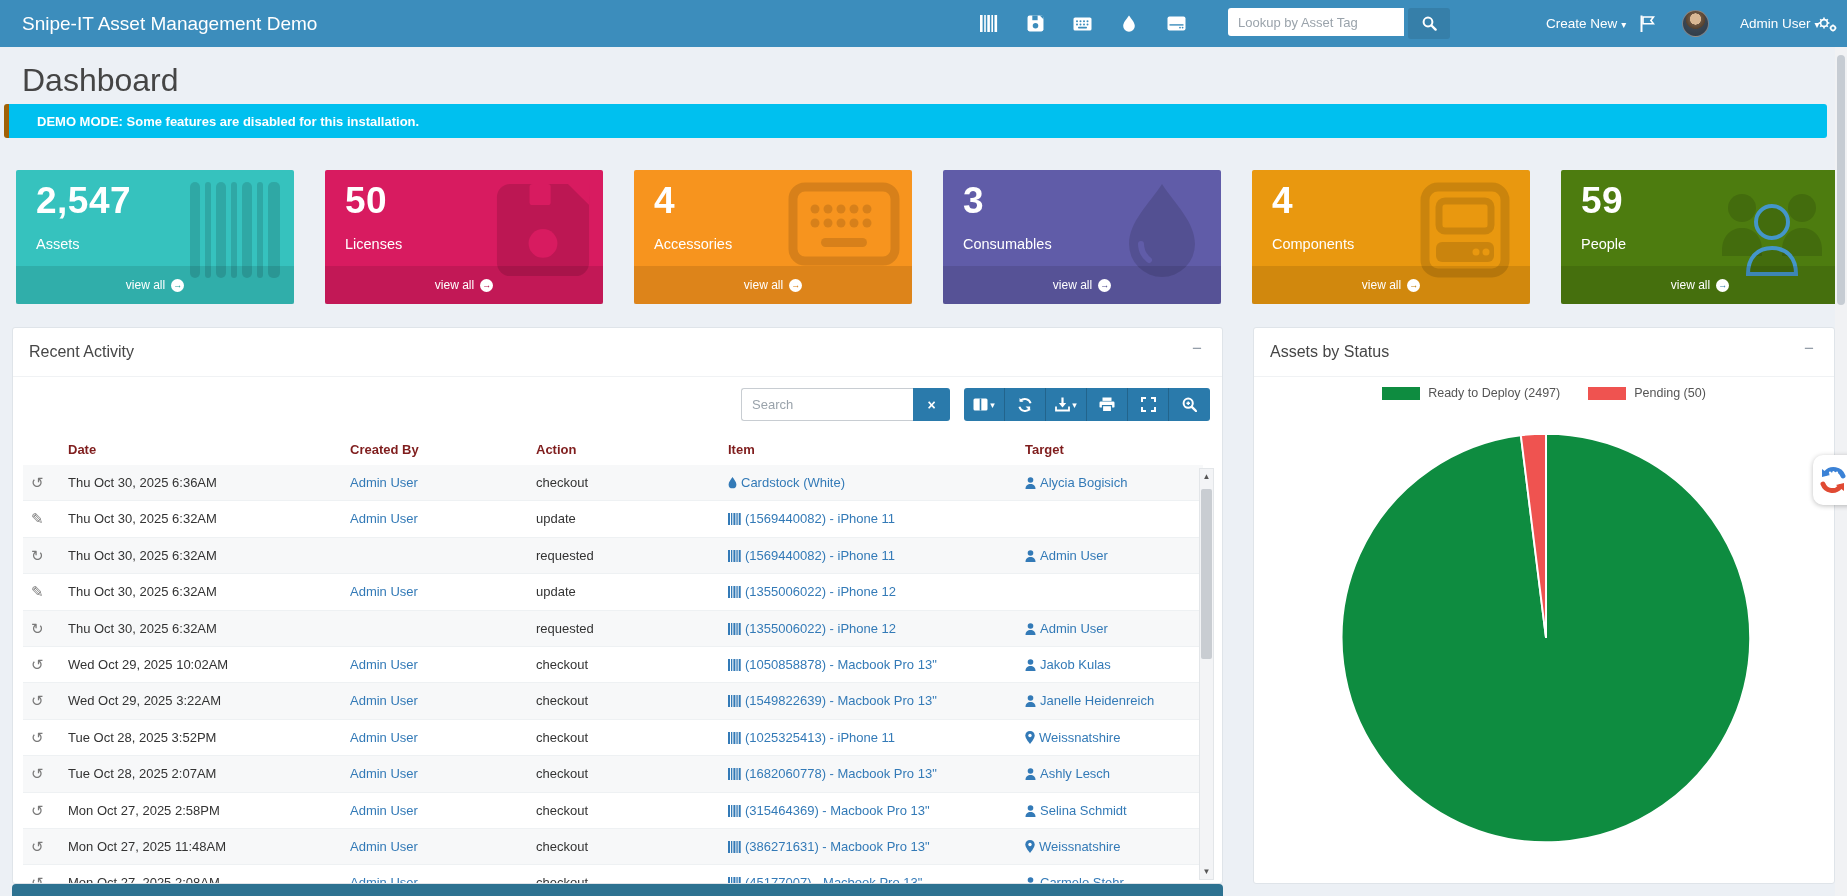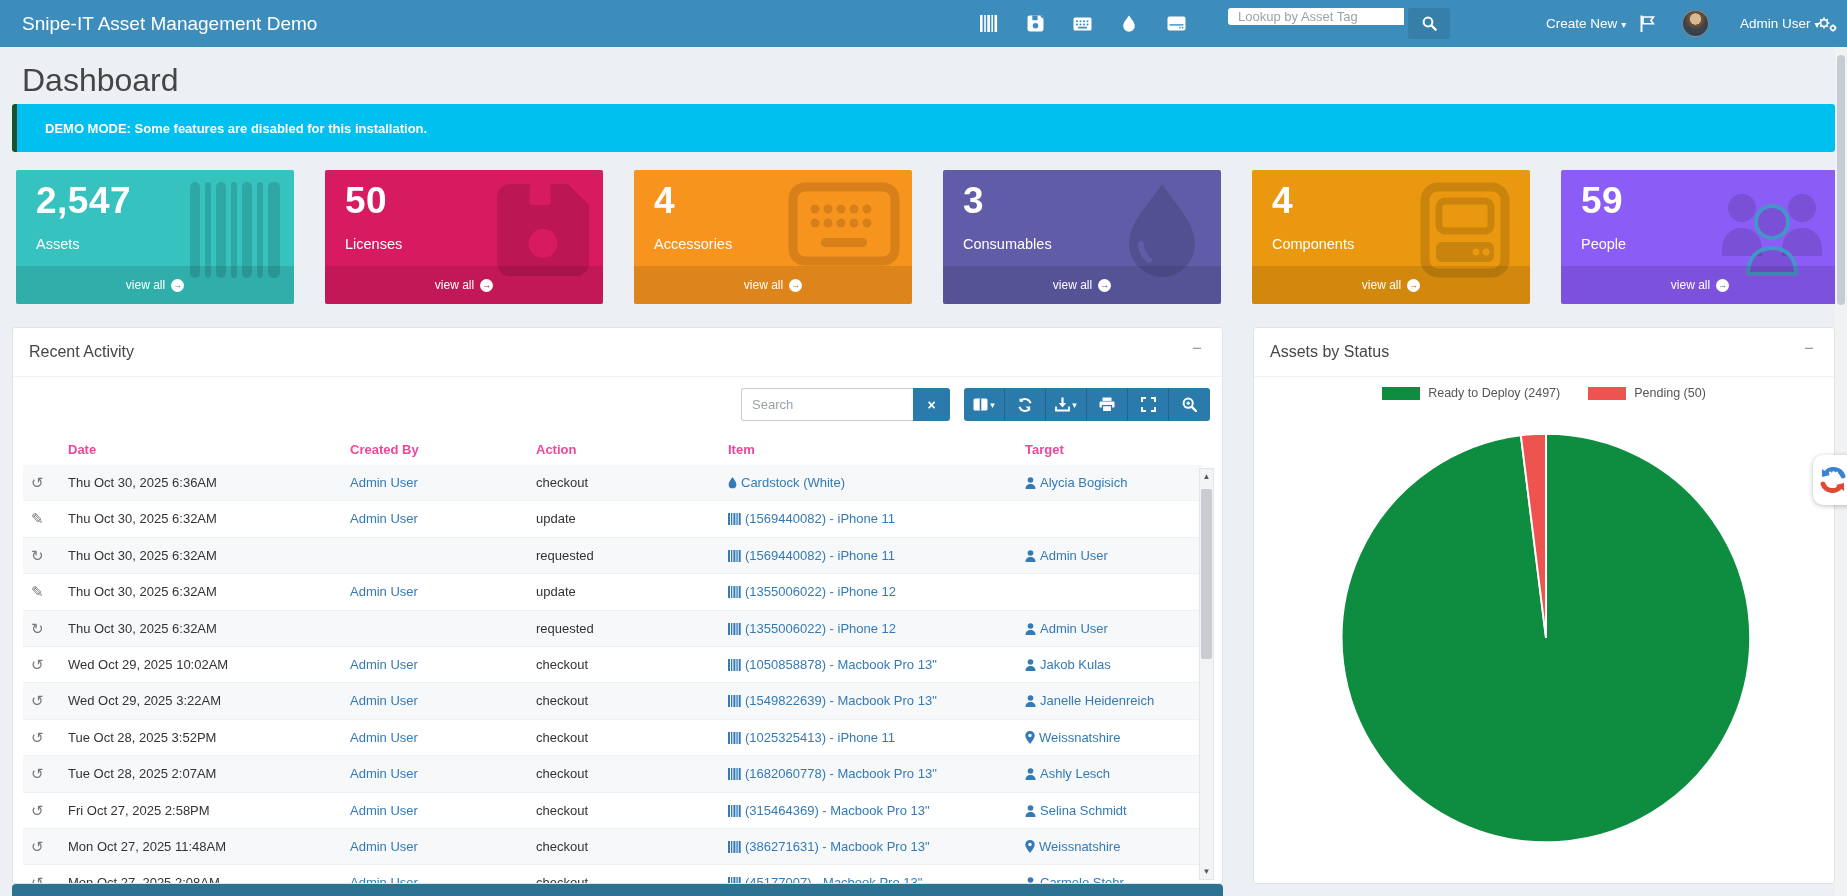--- a/index.html
+++ b/index.html
@@ -3,34 +3,34 @@
 <meta charset="utf-8">
 <style>
   html,body{margin:0;padding:0;background:#ecf0f5;}
   #app{position:relative;width:1847px;height:896px;background:#ecf0f5;overflow:hidden;
        font-family:"Liberation Sans",sans-serif;-webkit-font-smoothing:antialiased;}
   a{text-decoration:none;cursor:pointer;}
   
   .navbar{position:absolute;left:0;top:0;width:1847px;height:47px;background:#3c8dbc;}
   .brand{position:absolute;left:22px;top:0;height:47px;line-height:47px;color:#fff;font-size:19px;text-align:center;}
   .nav-ico{position:absolute;top:0;height:47px;width:38px;display:flex;align-items:center;justify-content:center;}
-  .tag-search{position:absolute;left:1228px;top:8px;width:176px;height:17px;border:none;border-radius:3px 0 0 3px;
+  .tag-search{position:absolute;left:1228px;top:8px;width:176px;height:28px;border:none;border-radius:3px 0 0 3px;
               padding:0 10px;font-size:13px;color:#555;font-family:"Liberation Sans",sans-serif;box-sizing:border-box;}
   .tag-search::placeholder{color:#9aa3ab;}
   .tag-btn{position:absolute;left:1408px;top:8px;width:42px;height:31px;background:#367fa9;border:none;border-radius:3px;
            display:flex;align-items:center;justify-content:center;cursor:pointer;}
   .nav-link{position:absolute;top:0;height:47px;line-height:47px;color:#fff;font-size:13.5px;cursor:pointer;margin-left:24px;}
   .caret{font-size:10px;margin-left:4px;color:#fff;}
   .avatar{position:absolute;left:1682px;top:10px;width:27px;height:27px;border-radius:50%;
           background:radial-gradient(circle at 50% 32%,#d9b894 26%,#6e5743 27%,#55422f 46%,#394552 48%,#2e3944 100%);
           border:1px solid rgba(255,255,255,.35);box-sizing:border-box;cursor:pointer;}
   
   .page-title{position:absolute;left:22px;top:62px;font-size:32px;color:#454545;}
-  .callout{position:absolute;left:12px;top:104px;width:1823px;height:48px;background:#00c0ef;
-           border-left:5px solid #14532d;border-radius:3px;box-sizing:border-box;display:flex;align-items:center;}
+  .callout{position:absolute;left:4px;top:104px;width:1823px;height:34px;background:#00c0ef;
+           border-left:5px solid #a16207;border-radius:3px;box-sizing:border-box;display:flex;align-items:center;}
   .callout span{color:#fff;font-weight:bold;font-size:13px;margin-left:28px;}
   
   .card{position:absolute;top:170px;width:278px;height:134px;border-radius:2px;color:#fff;cursor:pointer;}
   .card .big{position:absolute;left:20px;top:10px;font-size:37px;font-weight:bold;letter-spacing:.5px;}
   .card .lbl{position:absolute;left:20px;top:66px;font-size:14.5px;}
   .card .ico{position:absolute;right:12px;top:12px;}
   .card .footer{position:absolute;left:0;right:0;bottom:0;height:38px;background:rgba(0,0,0,0.1);
                 display:flex;align-items:center;justify-content:center;gap:6px;font-size:12px;}
   .va-arrow{display:inline-block;width:13px;height:13px;border-radius:50%;background:#fff;
             font-size:9px;line-height:13px;text-align:center;font-weight:bold;}
@@ -47,21 +47,21 @@
   .tb-clear{position:absolute;left:900px;top:60px;width:37px;height:33px;background:#2a7aab;color:#fff;border:none;
             border-radius:0 3px 3px 0;font-size:14px;font-weight:bold;cursor:pointer;}
   .btn-grp{position:absolute;left:951px;top:60px;display:flex;}
   .btn-grp button{width:41px;height:33px;background:#2a7aab;border:none;border-right:1px solid #22648c;
                   display:flex;align-items:center;justify-content:center;cursor:pointer;color:#fff;}
   .btn-grp button:first-child{border-radius:3px 0 0 3px;}
   .btn-grp button:last-child{border-radius:0 3px 3px 0;border-right:none;}
   .btn-grp .caret{margin-left:2px;font-size:9px;}
   
   .thead{position:absolute;left:10px;top:108px;width:1180px;height:29px;border-bottom:1px solid #dfe3e7;}
-  .th{position:absolute;top:6px;font-size:13px;font-weight:bold;color:#ec4899;cursor:pointer;}
+  .th{position:absolute;top:6px;font-size:13px;font-weight:bold;color:#7f1d1d;cursor:pointer;}
   .tbody{position:absolute;left:10px;top:137px;width:1180px;}
   .trow{position:relative;height:35.4px;border-bottom:1px solid #eef1f3;}
   .trow:nth-child(odd){background:#f7f8f9;}
   .cell{position:absolute;top:0;height:35.4px;line-height:35.4px;font-size:13px;color:#333;white-space:nowrap;overflow:hidden;}
   .cell a,a.cell{color:#337ab7;}
   .c-ic{left:8px;width:28px;color:#7a7a7a;font-size:15px;}
   .c-date{left:45px;width:265px;}
   .c-by{left:327px;width:175px;}
   .c-act{left:513px;width:180px;}
   .c-item{left:705px;width:288px;}
@@ -281,21 +281,21 @@
           <circle cx="56" cy="70" r="3.5" fill="#e9980f"></circle>
           <circle cx="66" cy="70" r="3.5" fill="#e9980f"></circle>
         </svg>
     </span>
     <span class="footer">
         <span>view all</span>
         <span class="va-arrow" style="color:#c27e0a">→</span>
       </span>
   </a>
 
-  <a class="card" style="left:1561px;background:#8b5cf6">
+  <a class="card" style="left:1561px;background:#4d7c0f">
     <span class="big">59</span>
     <span class="lbl">People</span>
     <span class="ico">
       <svg width="110" height="96" viewBox="0 0 110 96">
           <g fill="rgba(0,0,0,0.13)">
             <circle cx="25" cy="26" r="14"></circle>
             <path d="M5 68c0-14 9-22 20-22s20 8 20 22v6H5Z"></path>
             <circle cx="85" cy="26" r="14"></circle>
             <path d="M65 68c0-14 9-22 20-22s20 8 20 22v6H65Z"></path>
             <circle cx="55" cy="40" r="16" stroke="#4496c9" stroke-width="4"></circle>
@@ -539,21 +539,21 @@
               </g>
             </svg><span>(1682060778) - Macbook Pro 13"</span></a>
     <a class="cell c-target"><svg class="mini-ico" width="11" height="12" viewBox="0 0 11 12">
               <circle cx="5.5" cy="3" r="2.8" fill="#337ab7"></circle>
               <path d="M0.5 12c0-3.2 2.2-5 5-5s5 1.8 5 5Z" fill="#337ab7"></path>
             </svg><span>Ashly Lesch</span></a>
   </div>
 
   <div class="trow">
     <span class="cell c-ic">↺</span>
-    <span class="cell c-date">Fri Oct 27, 2025 2:58PM</span>
+    <span class="cell c-date">Mon Oct 27, 2025 2:58PM</span>
     <a class="cell c-by">Admin User</a>
     <span class="cell c-act">checkout</span>
     <a class="cell c-item"><svg class="mini-ico" width="13" height="12" viewBox="0 0 13 12">
               <g fill="#337ab7">
                 <rect x="0" width="2" height="12"></rect>
                 <rect x="3" width="1.3" height="12"></rect>
                 <rect x="5.4" width="2" height="12"></rect>
                 <rect x="8.4" width="1.3" height="12"></rect>
                 <rect x="10.7" width="2" height="12"></rect>
               </g>

